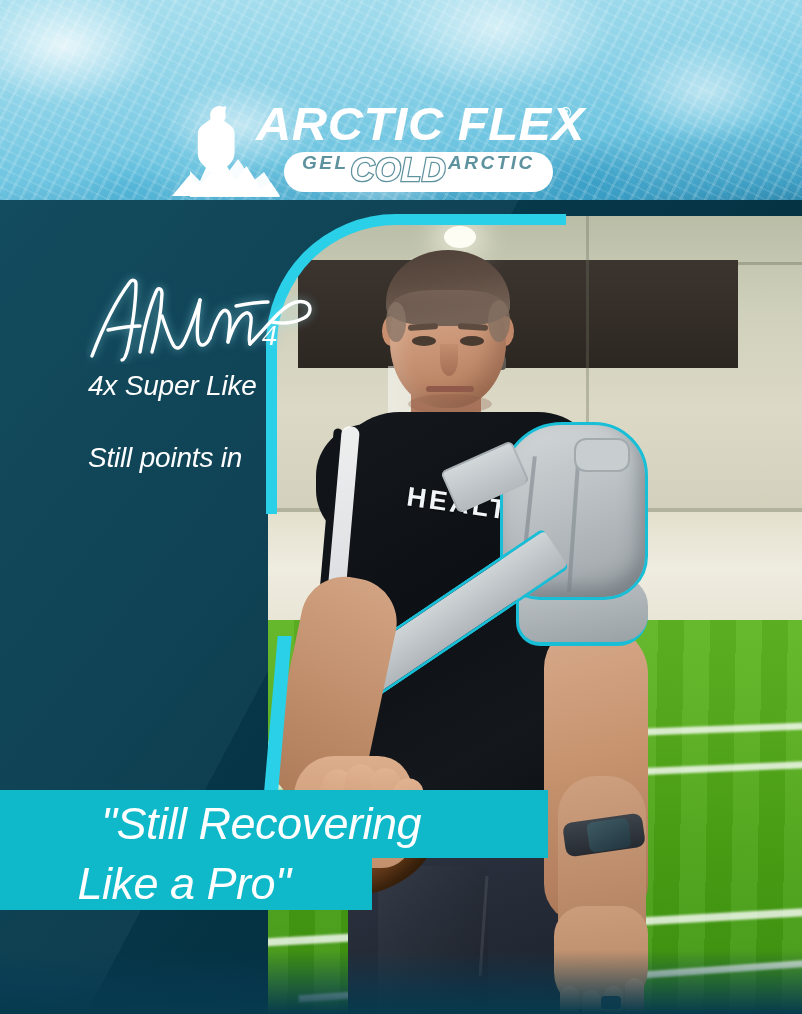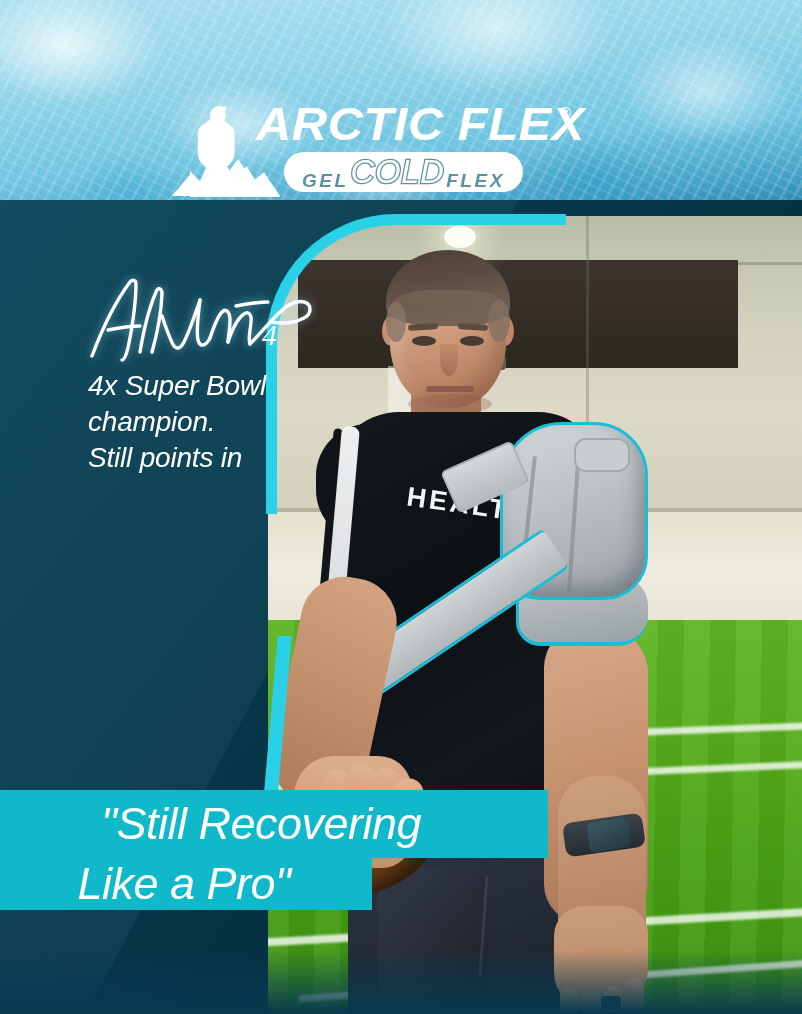--- a/index.html
+++ b/index.html
@@ -53,29 +53,29 @@
     font-family:"Liberation Sans", sans-serif;
     transform:scaleX(1.04); transform-origin:left center;
   }
   .brand-reg {
     position:absolute; left:388px; top:4px;
     font-size:15px; color:#ffffff; font-weight:700;
   }
   .badge {
     position:absolute; left:112px; top:52px;
     height:40px; border-radius:22px; background:#ffffff;
-    display:flex; align-items:flex-end; gap:0px;
+    display:flex; align-items:flex-start; gap:0px;
     padding:0 18px; white-space:nowrap;
   }
   .badge-gel, .badge-packs {
     font-size:19px; font-weight:700; font-style:italic;
     letter-spacing:2.5px; color:#5e929f;
   }
   .badge-cold {
-    font-size:33px; font-weight:400; font-style:italic;
+    font-size:33px; font-weight:700; font-style:italic;
     letter-spacing:.5px; color:#ffffff;
     -webkit-text-stroke:2.5px #5e929f;
     paint-order:stroke fill;
     margin:0 2px; position:relative; top:-1px;
   }
 
   
   .dark-panel {
     position:absolute; left:0; top:200px; width:802px; height:814px;
     background:
@@ -509,42 +509,42 @@
       <path fill="#ffffff" d="M47.5 4c-5.2 0-9.4 4.3-9.4 9.6 0 1.2.2 2.3.6 3.4L30 23.5c-2.6 1.9-4.2 5-4.2 8.3v19.4c0 4.1 1.6 8 4.5 10.9l4.1 4.1v3.3h19.3v-3.6l3.7-3.4c3.3-3.1 5.2-7.4 5.2-11.9V31.8c0-3.2-1.5-6.3-4.1-8.2l-6.4-4.8c1-1.5 1.6-3.3 1.6-5.2C53.7 8.3 52.7 4 47.5 4z"></path>
       <path fill="#ffffff" d="M41.9 11.2l9.8-6.6c1.3-.9 3 .4 2.5 1.9l-2.6 7.6-9.7-2.9z"></path>
       <path fill="#ffffff" d="M0 94h108l-9-13.5-10.5 6-14-22.5-11 14-12.5-20L28 84 17.5 73z"></path>
       <path fill="#ffffff" d="M18 95h90L92 70l-11 9-15-22-12 16-14-21-12 27-10-10z" opacity=".95"></path>
     </svg>
     <div class="brand-name">ARCTIC FLEX</div>
     <div class="brand-reg">®</div>
     <div class="badge">
       <span class="badge-gel">GEL</span>
       <span class="badge-cold">COLD</span>
-      <span class="badge-packs">FLEX</span>
+      <span class="badge-packs">ARCTIC</span>
     </div>
   </div>
 
   <svg class="signature" viewBox="0 0 236 92">
     <g fill="none" stroke="#ffffff" stroke-width="3.4" stroke-linecap="round" stroke-linejoin="round" style="filter:drop-shadow(0 0 5px rgba(150,230,250,.55))">
       <path d="M6 84 C18 52 32 26 44 10 C46 7 50 8 50 12 C50 30 46 58 42 76 C40 84 38 88 36 88"></path>
       <path d="M22 58 C32 56 44 54 54 54"></path>
       <path d="M54 80 C58 56 64 34 70 20 C72 15 76 16 76 22 C75 44 70 66 66 80"></path>
       <path d="M76 44 C80 56 84 68 88 74 C91 78 95 76 98 70 C104 58 110 40 114 28"></path>
       <path d="M114 28 C112 44 110 58 112 68 C114 76 120 74 124 66"></path>
       <path d="M124 66 C128 54 132 44 136 40 C140 36 144 40 144 48 C144 58 142 66 142 70"></path>
       <path d="M142 70 C146 58 152 46 158 42 C162 39 166 42 165 50 C164 60 162 68 164 72"></path>
       <path d="M150 34 C160 32 172 30 182 30"></path>
       <path d="M164 72 C172 64 182 52 192 42 C200 34 210 28 218 30 C226 32 226 42 218 46 C208 51 196 52 186 50"></path>
     </g>
   </svg>
   <div class="sig-num">4</div>
 
   <div class="credentials">
-    <span>4x Super Bowl</span><br>
-    <span>champion.</span><br>
+    <span>4x Super Like</span><br>
+    <br>
     <span>Still points in</span><br>
   </div>
 
   <div class="quote-top"></div>
   <div class="quote-bottom"></div>
   <div class="quote-text">
     <span class="ql1">"Still Recovering</span>
     <span class="ql2">Like a Pro"</span>
   </div>
 

